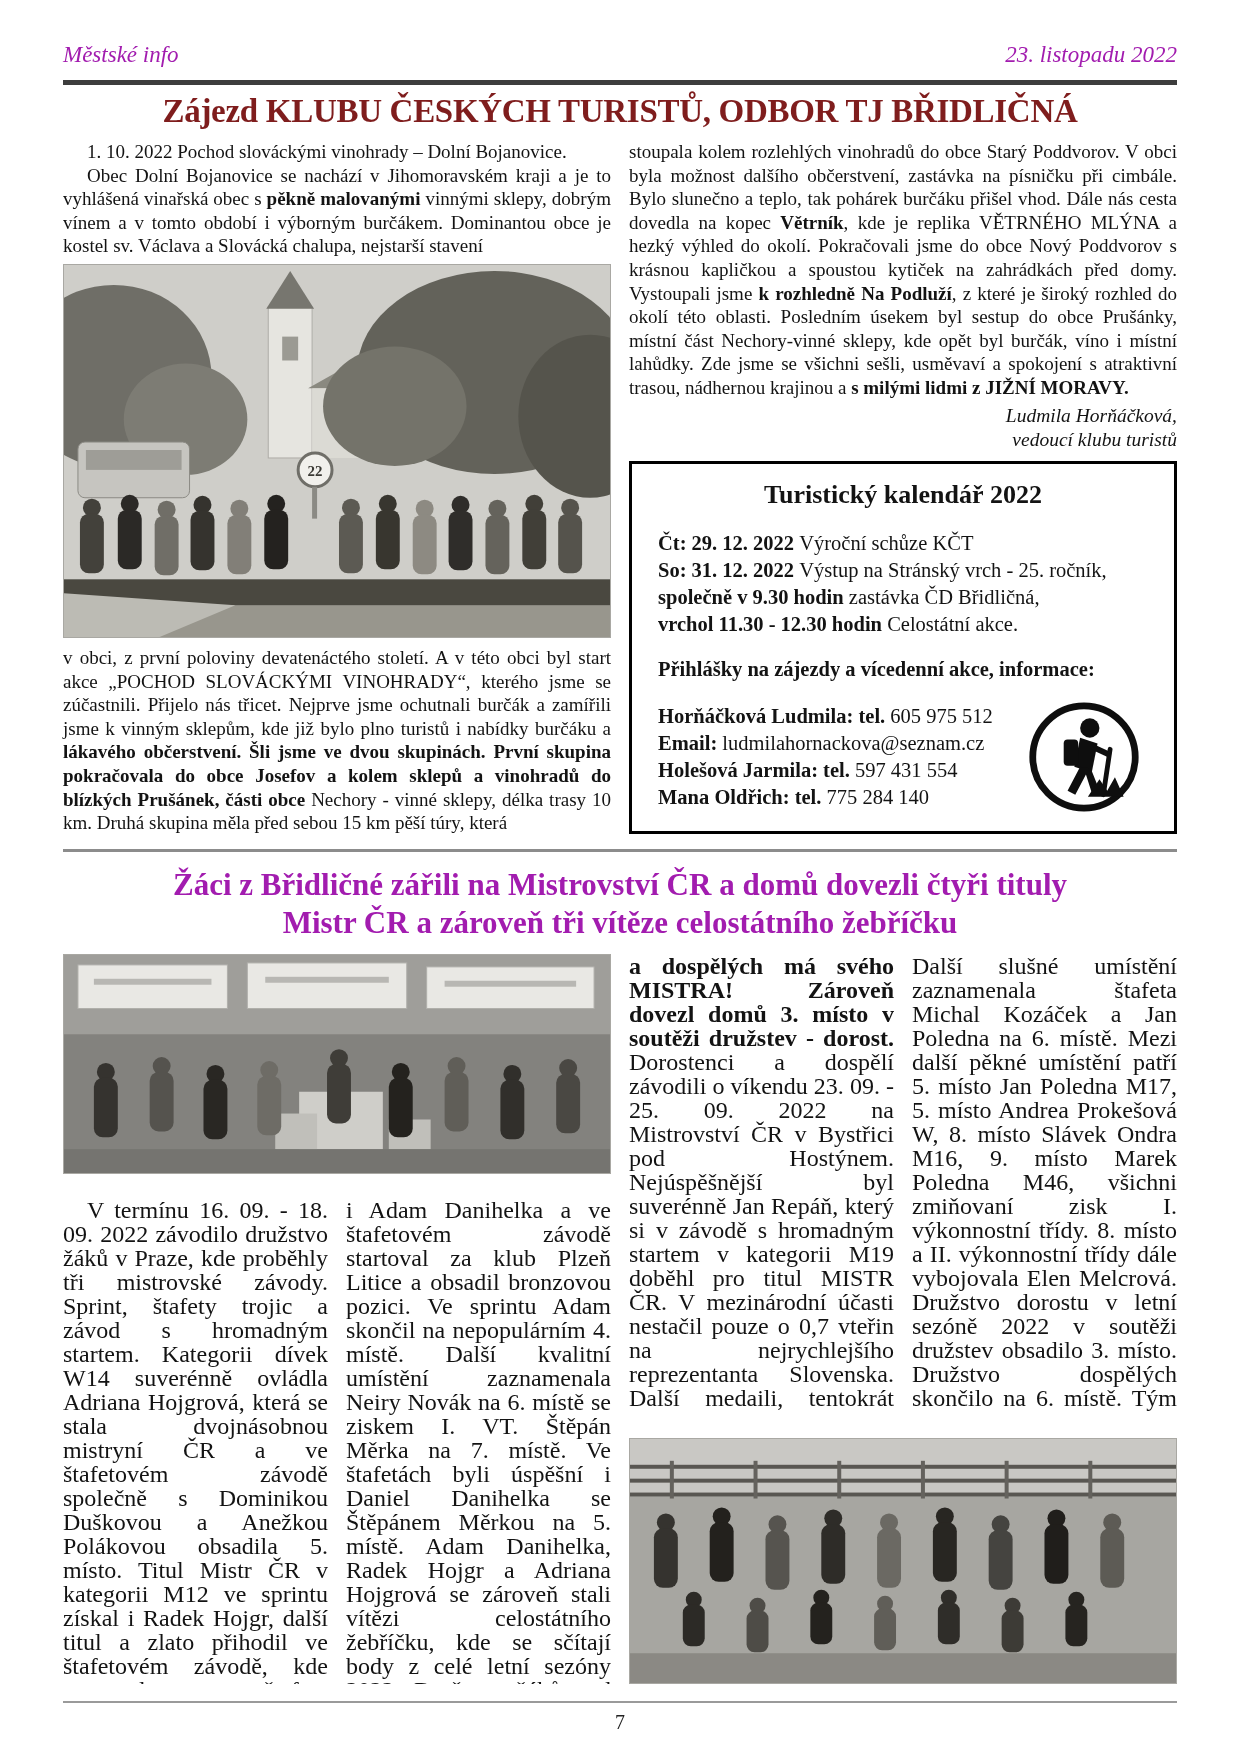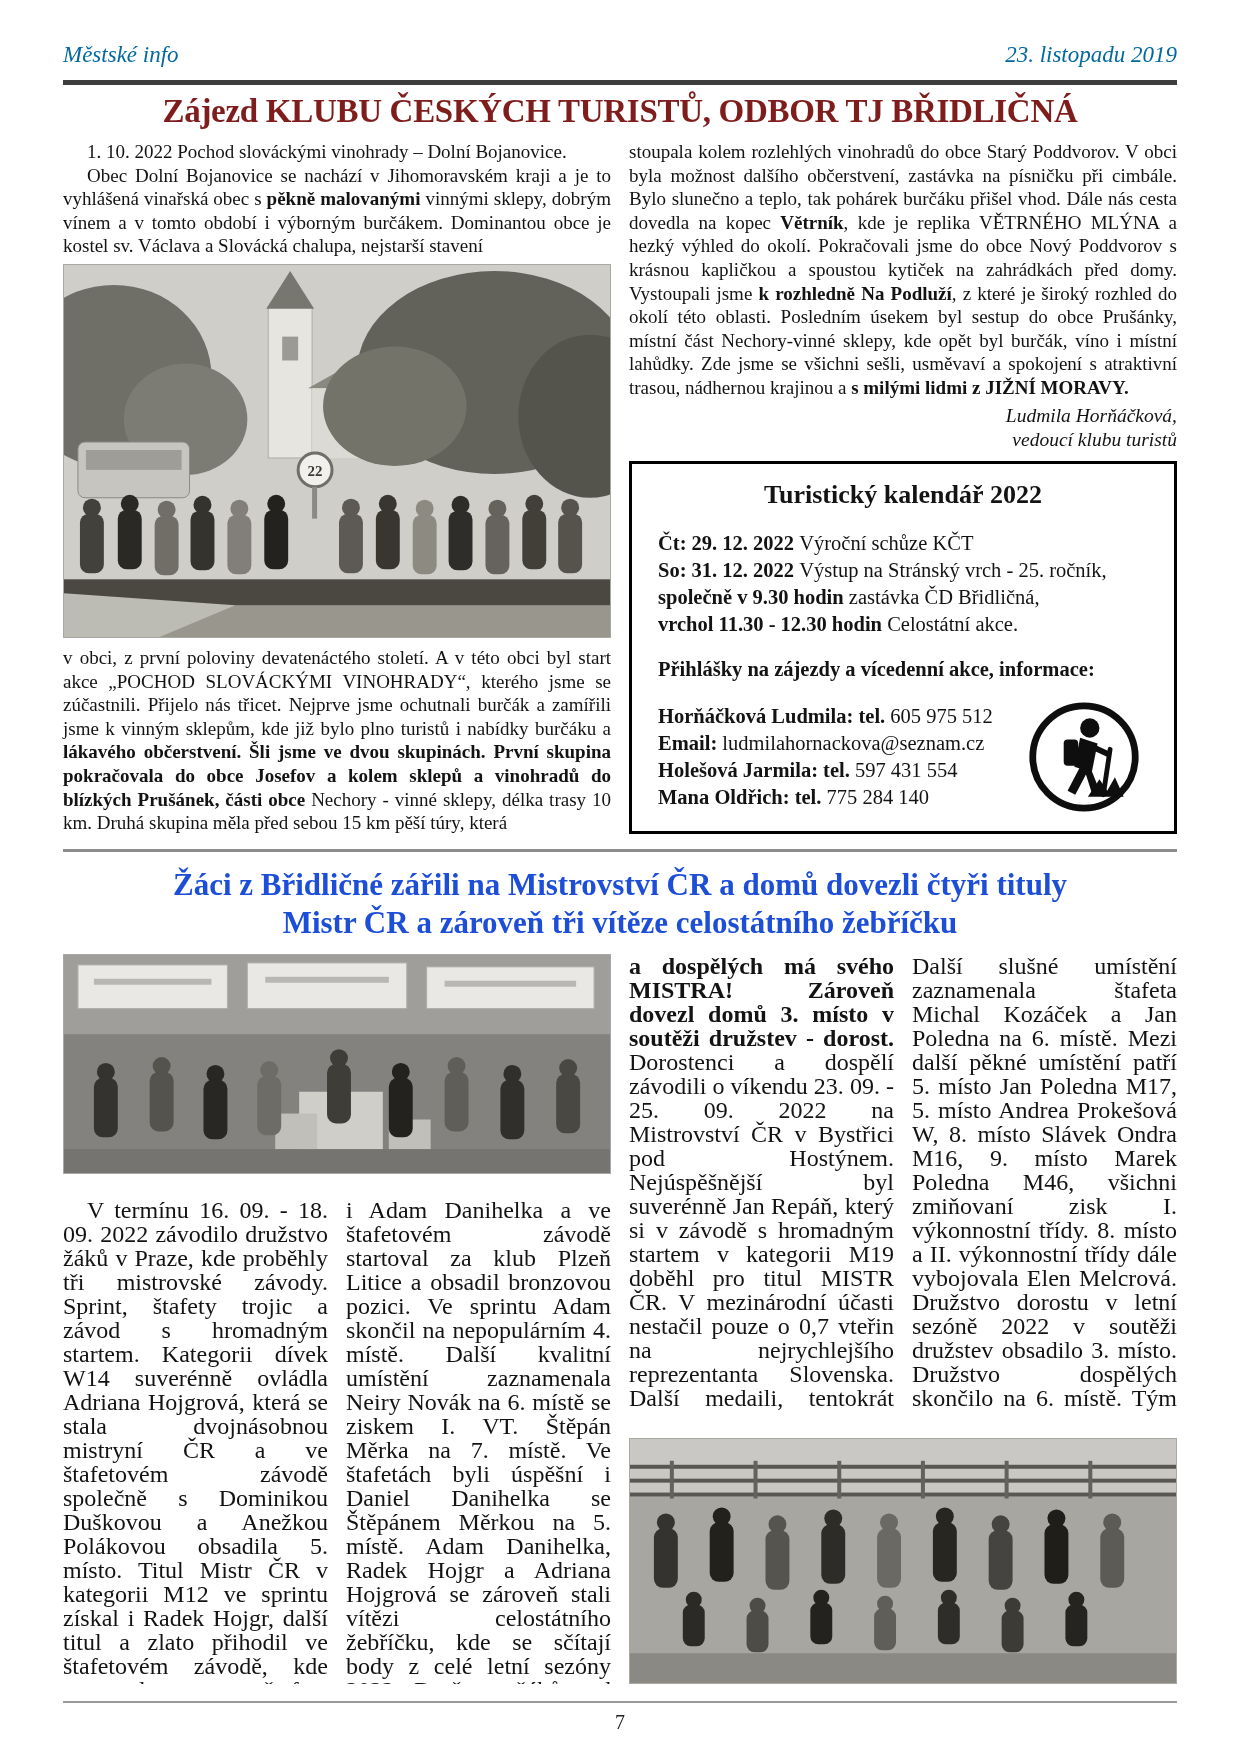--- a/index.html
+++ b/index.html
@@ -1,21 +1,21 @@
 <!DOCTYPE html>
 <html lang="cs"><head>
 <meta charset="utf-8">
 <style>
   * { box-sizing: border-box; margin: 0; padding: 0; }
   html, body { width: 1240px; height: 1754px; overflow: hidden; }
   body { background: #ffffff; color: #131313; font-family: "Liberation Serif", serif; }
   .page { width: 1240px; height: 1754px; padding: 42px 63px 20px; display: flex; flex-direction: column; }
 
   .masthead { display: flex; justify-content: space-between; align-items: baseline;
-              font-style: italic; font-size: 23px; color: #0369a1; }
+              font-style: italic; font-size: 23px; color: #a21caf; }
   .rule-thick { border-top: 5px solid #3d3d3d; margin-top: 12px; }
 
   .a1-title { text-align: center; font-size: 33px; font-weight: bold; letter-spacing: -0.3px;
               margin: 8px 0 10px; color: #7f1d1d; }
   .a1-cols { display: grid; grid-template-columns: 548px 548px; gap: 18px; }
 
   .body { font-size: 19px; line-height: 23.6px; text-align: justify; }
   .ind  { text-indent: 24px; }
 
   .photo { border: 1px solid #a9a8a3; background: #84cc16; overflow: hidden; }
@@ -29,40 +29,40 @@
   .cal-box { border: 3px solid #000; margin-top: 9px; padding: 12px 26px 16px; }
   .cal-title { text-align: center; font-size: 26px; font-weight: bold; margin: 4px 0 20px; }
   .cal-line { font-size: 20.5px; line-height: 27px; }
   .cal-info { font-size: 20.5px; font-weight: bold; margin: 20px 0 18px; }
   .cal-contact-row { display: flex; justify-content: space-between; align-items: center; }
   .hiker-badge { width: 116px; height: 116px; flex: 0 0 auto; margin-right: 6px; }
 
   .rule-mid { border-top: 3px solid #8c8c8c; margin: 14px 0 8px; }
 
   .a2-title { text-align: center; font-size: 31px; font-weight: bold; line-height: 1.23;
-              margin: 6px 0 12px; color: #1d4ed8; }
+              margin: 6px 0 12px; color: #a21caf; }
   .a2-grid { display: grid; grid-template-columns: 548px 548px; gap: 18px; margin-top: 2px; }
   .half-cols { display: grid; grid-template-columns: 1fr 1fr; gap: 18px; }
   .body2 { font-size: 24px; line-height: 24px; text-align: justify; }
   .cols-a2-left { margin-top: 24px; height: 486px; overflow: hidden; }
   .cols-a2-right { height: 460px; overflow: hidden; }
   .sig2 { font-size: 18.5px; margin-top: 2px; }
 
   .footer { margin-top: auto; }
   .rule-footer { border-top: 2px solid #9a9a9a; }
   .page-num { text-align: center; font-size: 20px; margin-top: 8px; color: #222; }
 </style>
 </head>
 <body>
 
 <div class="page">
 
   <div class="masthead">
     <span>Městské info</span>
-    <span>23. listopadu 2019</span>
+    <span>23. listopadu 2022</span>
   </div>
   <div class="rule-thick"></div>
 
   <section>
     <h1 class="a1-title">Zájezd KLUBU ČESKÝCH TURISTŮ, ODBOR TJ BŘIDLIČNÁ</h1>
     <div class="a1-cols">
 
       <div>
         <p class="body ind"><span>1. 10. 2022 Pochod slováckými vinohrady – Dolní Bojanovice.</span></p>
         <p class="body ind"><span>Obec Dolní Bojanovice se nachází v Jihomoravském kraji a je to vyhlášená vinařská obec s </span><b>pěkně malovanými</b><span> vinnými sklepy, dobrým vínem a v tomto období i výborným burčákem. Dominantou obce je kostel sv. Václava a Slovácká chalupa, nejstarší stavení</span></p>

